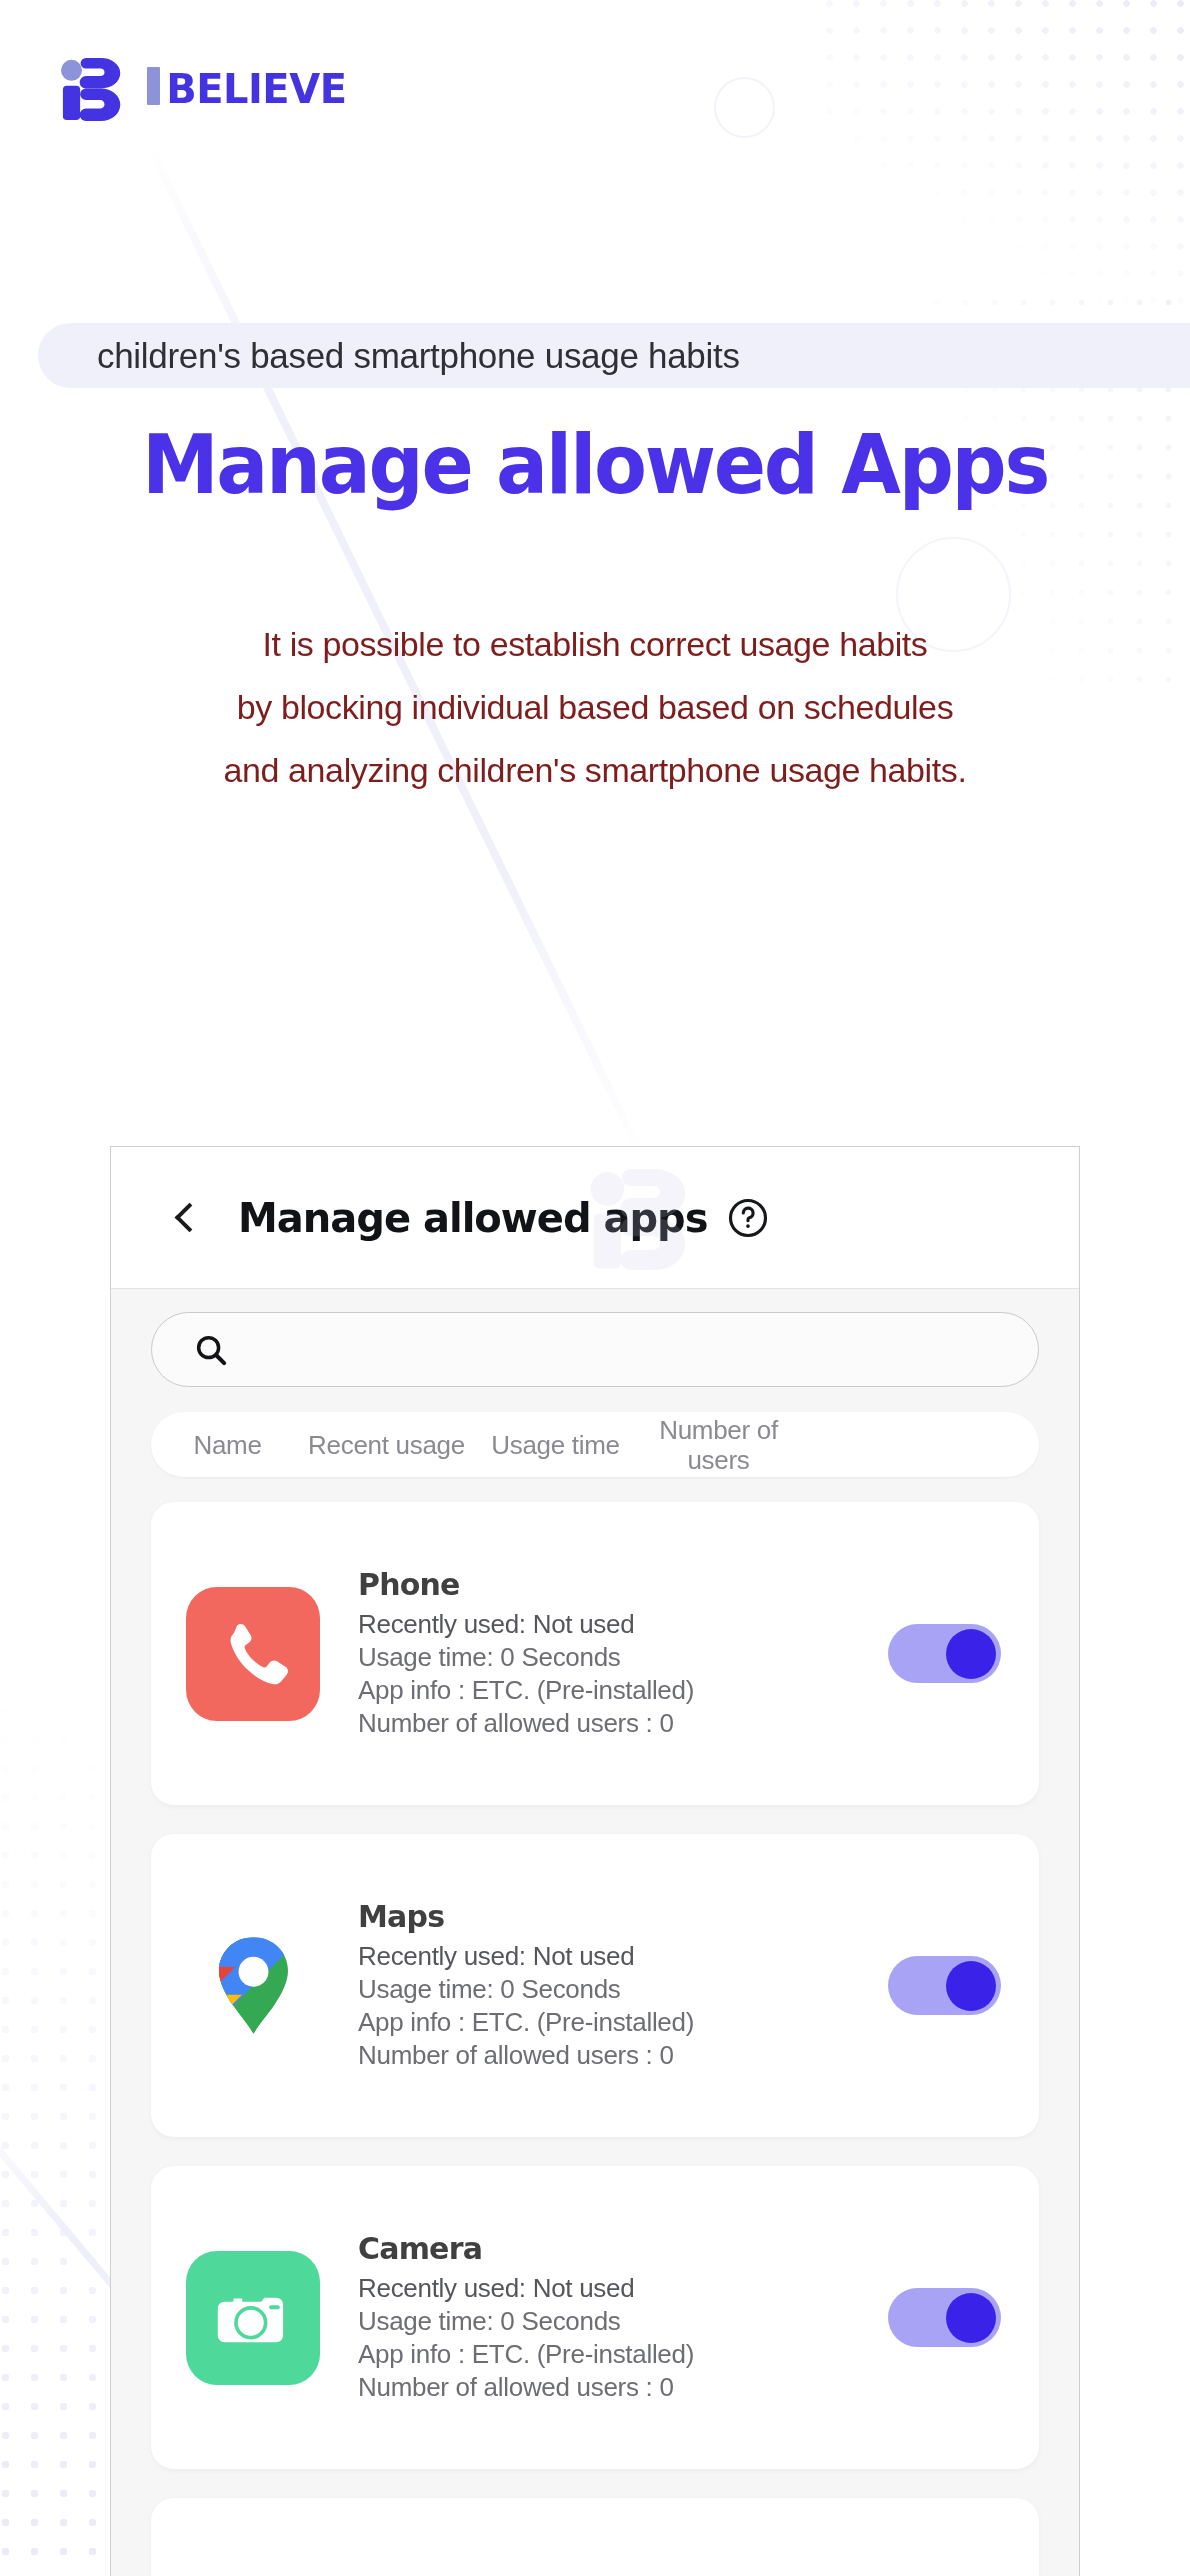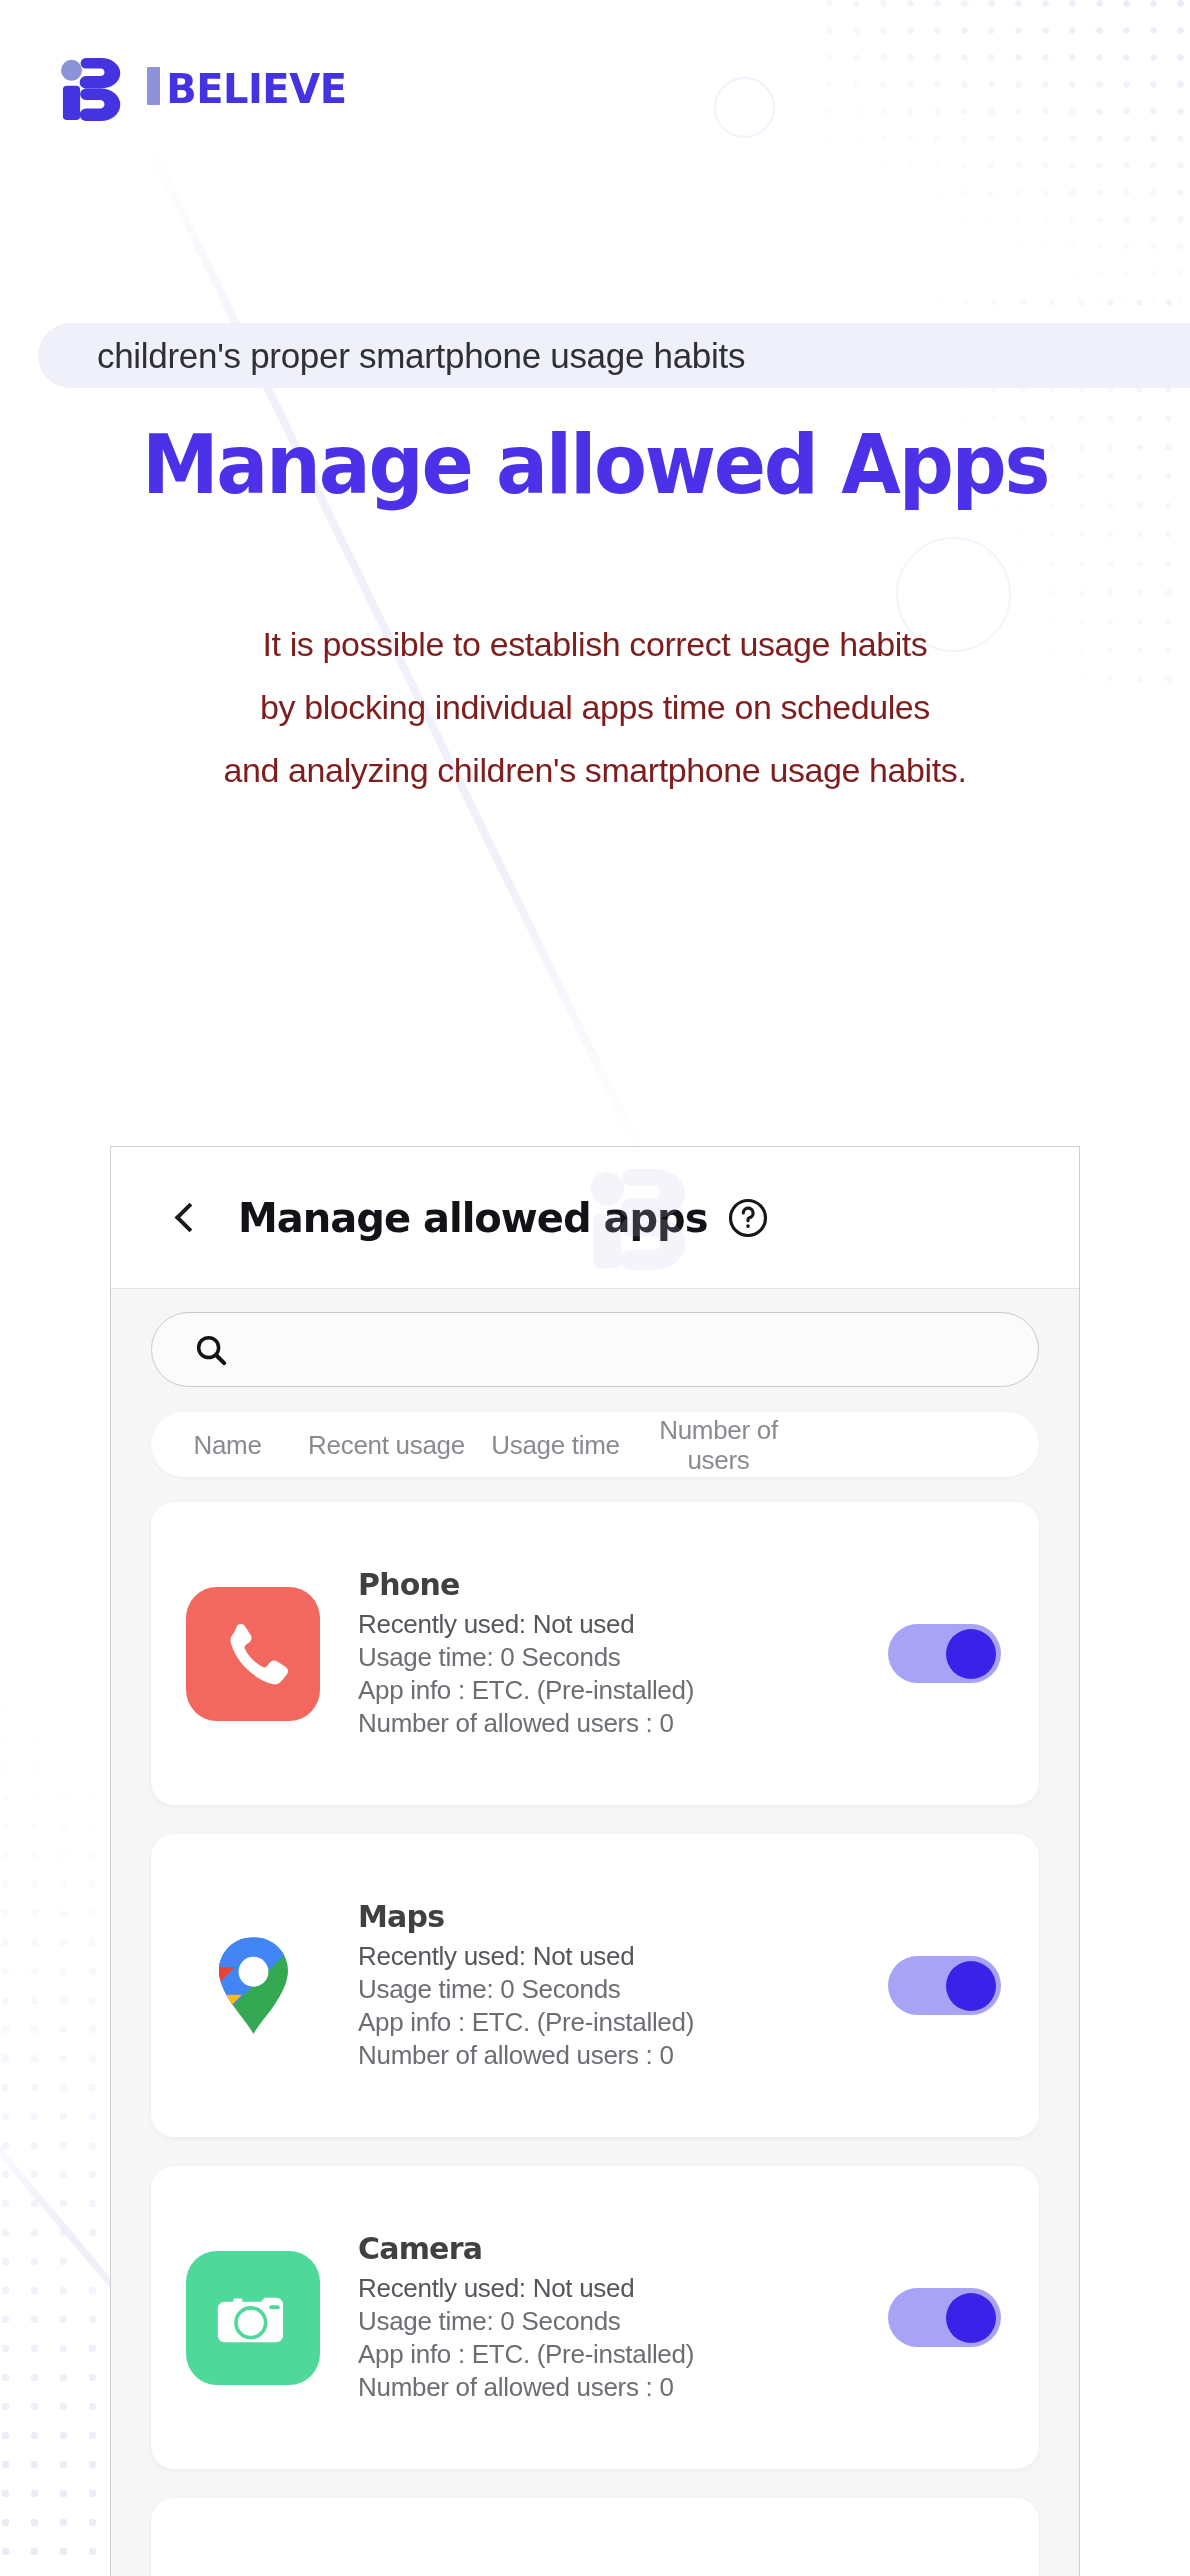--- a/index.html
+++ b/index.html
@@ -409,28 +409,28 @@
       <path d="M28 2 h16 a20 16 0 0 1 0 32 h-16 a3 3 0 0 1 0 -13 h15 a4.5 4 0 0 0 0 -8 h-15 a3 3 0 0 1 0 -11 z" fill="#4433e0"></path>
       <path d="M28 34 h16 a20 17 0 0 1 0 34 h-16 a3 3 0 0 1 0 -13 h15 a4.5 4.5 0 0 0 0 -9 h-15 a3 3 0 0 1 0 -12 z" fill="#4433e0"></path>
     </svg>
     <div class="logo-word">
       <span class="bar"></span>
       <span class="txt">BELIEVE</span>
     </div>
   </div>
 
   <div class="badge">
-    <span class="badge-text">children's proper smartphone usage habits</span>
+    <span class="badge-text">children's based smartphone usage habits</span>
   </div>
 
   <h1 class="headline">Manage allowed Apps</h1>
 
   <div class="desc">
     <span>It is possible to establish correct usage habits</span>
-    <span>by blocking individual apps time on schedules</span>
+    <span>by blocking individual based based on schedules</span>
     <span>and analyzing children's smartphone usage habits.</span>
   </div>
 
   <div class="phone">
 
     <div class="phone-header">
       <svg class="wm-logo" width="115" height="104" viewBox="0 0 72 68">
         <circle cx="13" cy="15" r="11" fill="#c9c6ee"></circle>
         <rect x="4" y="31" width="18" height="36" rx="4" fill="#c9c6ee"></rect>
         <path d="M28 2 h16 a20 16 0 0 1 0 32 h-16 a3 3 0 0 1 0 -13 h15 a4.5 4 0 0 0 0 -8 h-15 a3 3 0 0 1 0 -11 z" fill="#c9c6ee"></path>

